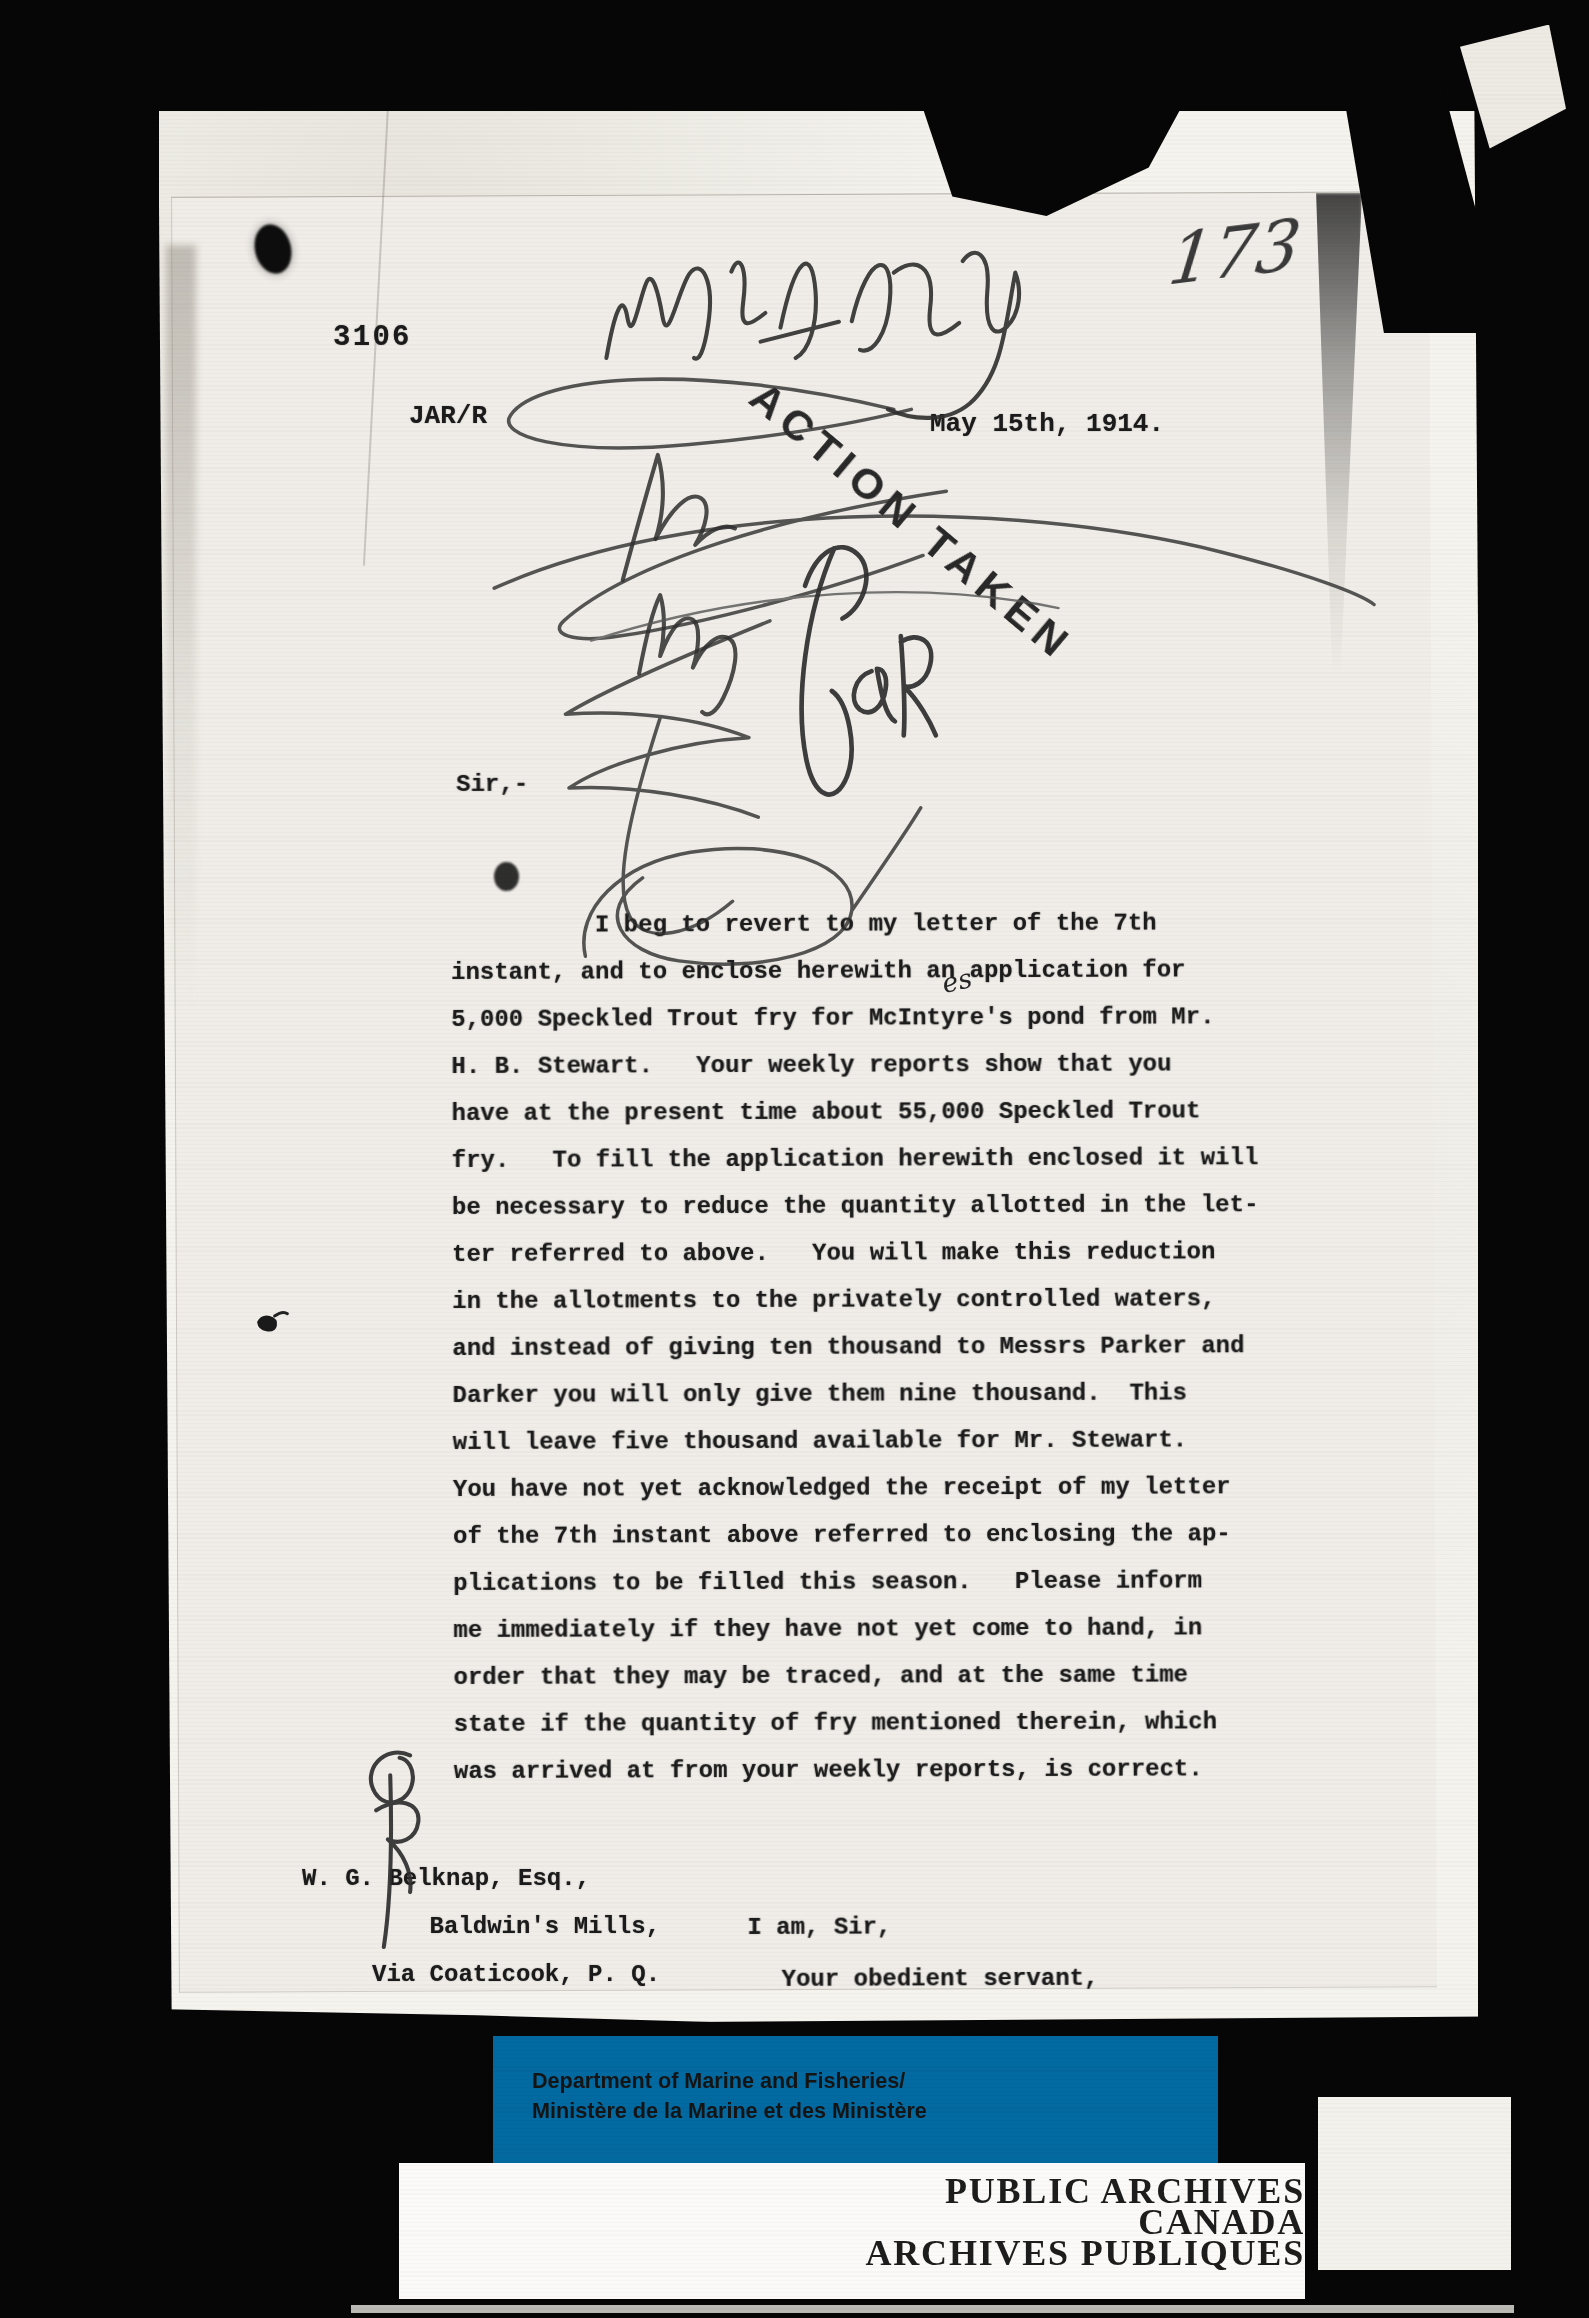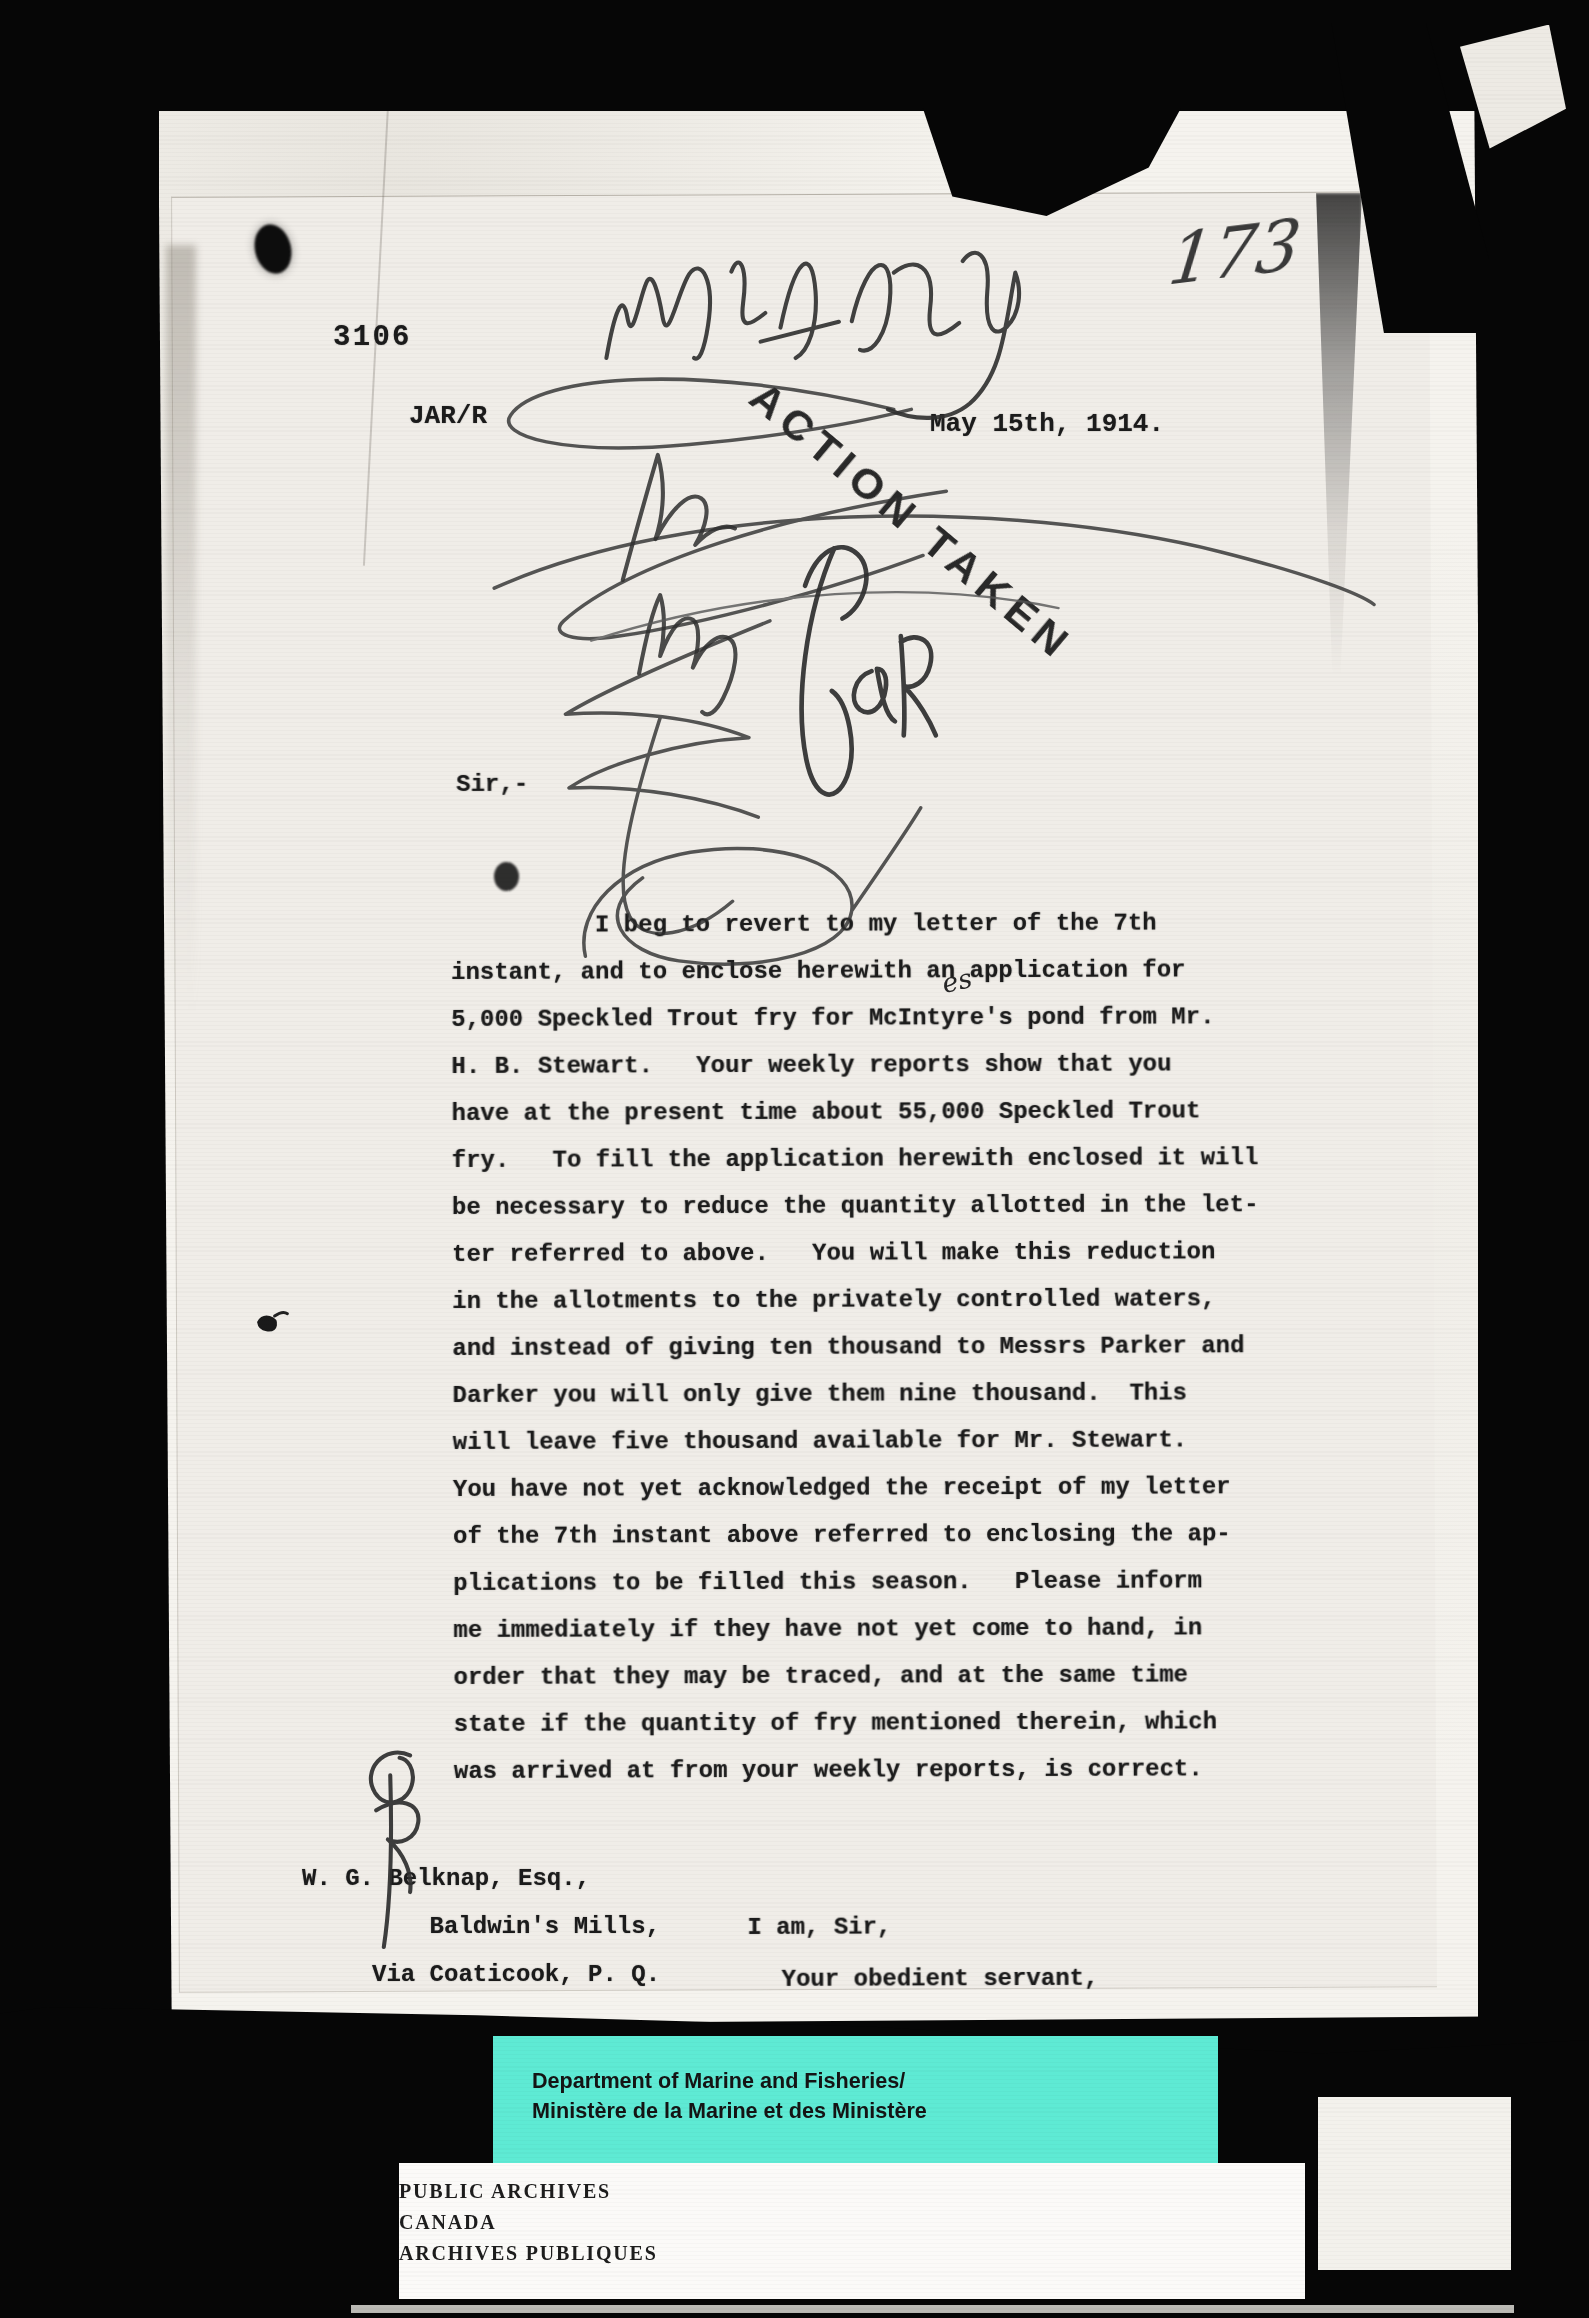--- a/index.html
+++ b/index.html
@@ -67,28 +67,28 @@
     font-size:69px;color:#3a3a3a;transform:rotate(-7deg) skewX(-14deg);filter:blur(0.3px);}
   .stamp{position:absolute;left:772px;top:372px;font-family:"Liberation Sans",sans-serif;font-weight:700;
     font-size:43px;letter-spacing:7px;color:#1f1f1f;transform:rotate(40deg);transform-origin:left top;
     filter:blur(0.4px);opacity:.95;white-space:pre;}
   .correction{position:absolute;left:942px;top:965px;font-family:"DejaVu Serif",serif;font-style:italic;
     font-size:27px;color:#262626;transform:rotate(-12deg);}
   .blot-initial{position:absolute;left:494px;top:862px;width:24.5px;height:29px;border-radius:50%;
     background:#141414;filter:blur(1.2px);opacity:.88;}
   .scrawl-svg{position:absolute;left:0;top:0;width:1589px;height:2319px;pointer-events:none;filter:blur(0.4px);}
   
-  .label-dept{position:absolute;left:493px;top:2036px;width:725px;height:129px;background:#5eead4;
+  .label-dept{position:absolute;left:493px;top:2036px;width:725px;height:129px;background:#0369a1;
     color:#141414;font-family:"Liberation Sans",sans-serif;font-weight:700;font-size:21.6px;line-height:30px;
     filter:blur(0.2px);}
   .label-dept .col-l{position:absolute;left:39px;top:30px;}
   .label-dept .col-r{position:absolute;left:508px;top:24.5px;}
   .label-pa{position:absolute;left:399px;top:2163px;width:906px;height:136px;background:#fbfaf8;
-    color:#1d1d1d;font-family:"Liberation Serif",serif;font-weight:700;font-size:20px;line-height:31px;
-    letter-spacing:1.8px;text-align:left;padding-top:13px;box-sizing:border-box;filter:blur(0.2px);}
+    color:#1d1d1d;font-family:"Liberation Serif",serif;font-weight:700;font-size:36px;line-height:31px;
+    letter-spacing:1.8px;text-align:right;padding-top:13px;box-sizing:border-box;filter:blur(0.2px);}
   .white-tab{position:absolute;left:1318px;top:2097px;width:193px;height:173px;background:#f3f1ec;}
   .film-strip{position:absolute;left:351px;top:2305px;width:1163px;height:7.6px;background:#dcdad5;opacity:.85;}
 </style>
 </head>
 <body>
 
 <div class="stage">
 
   <div class="sheet"></div>
   <div class="page"></div>

